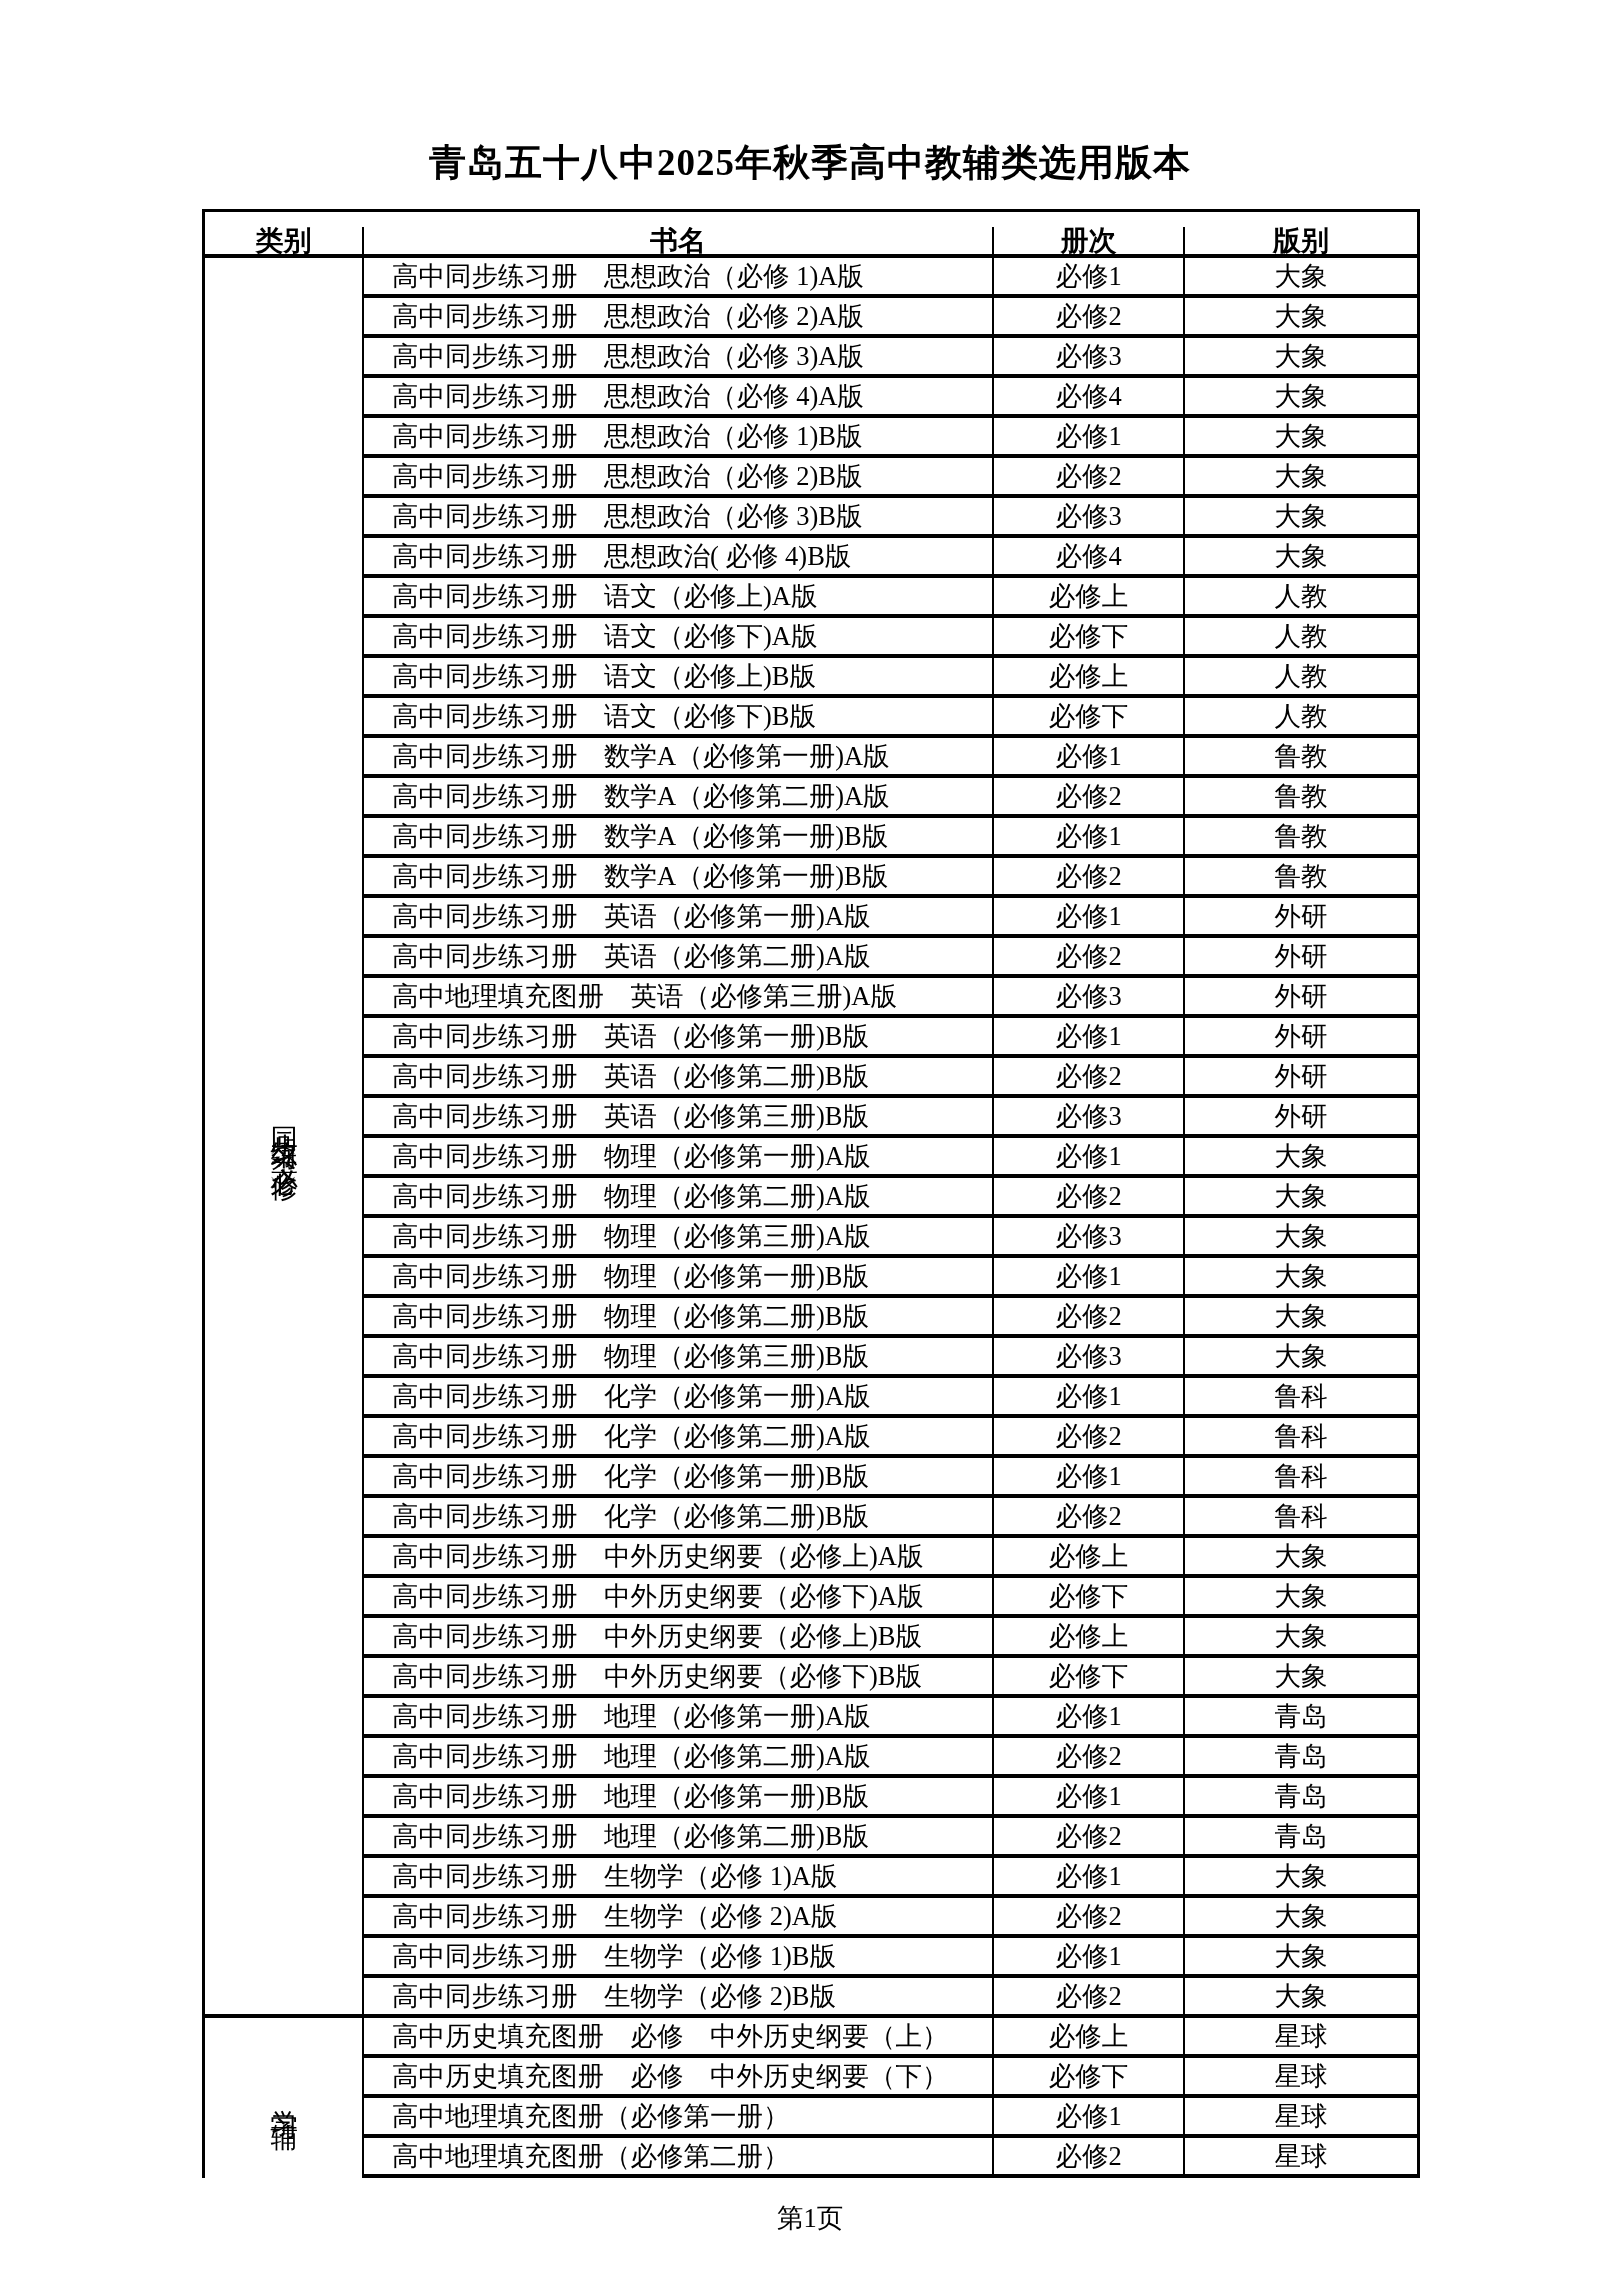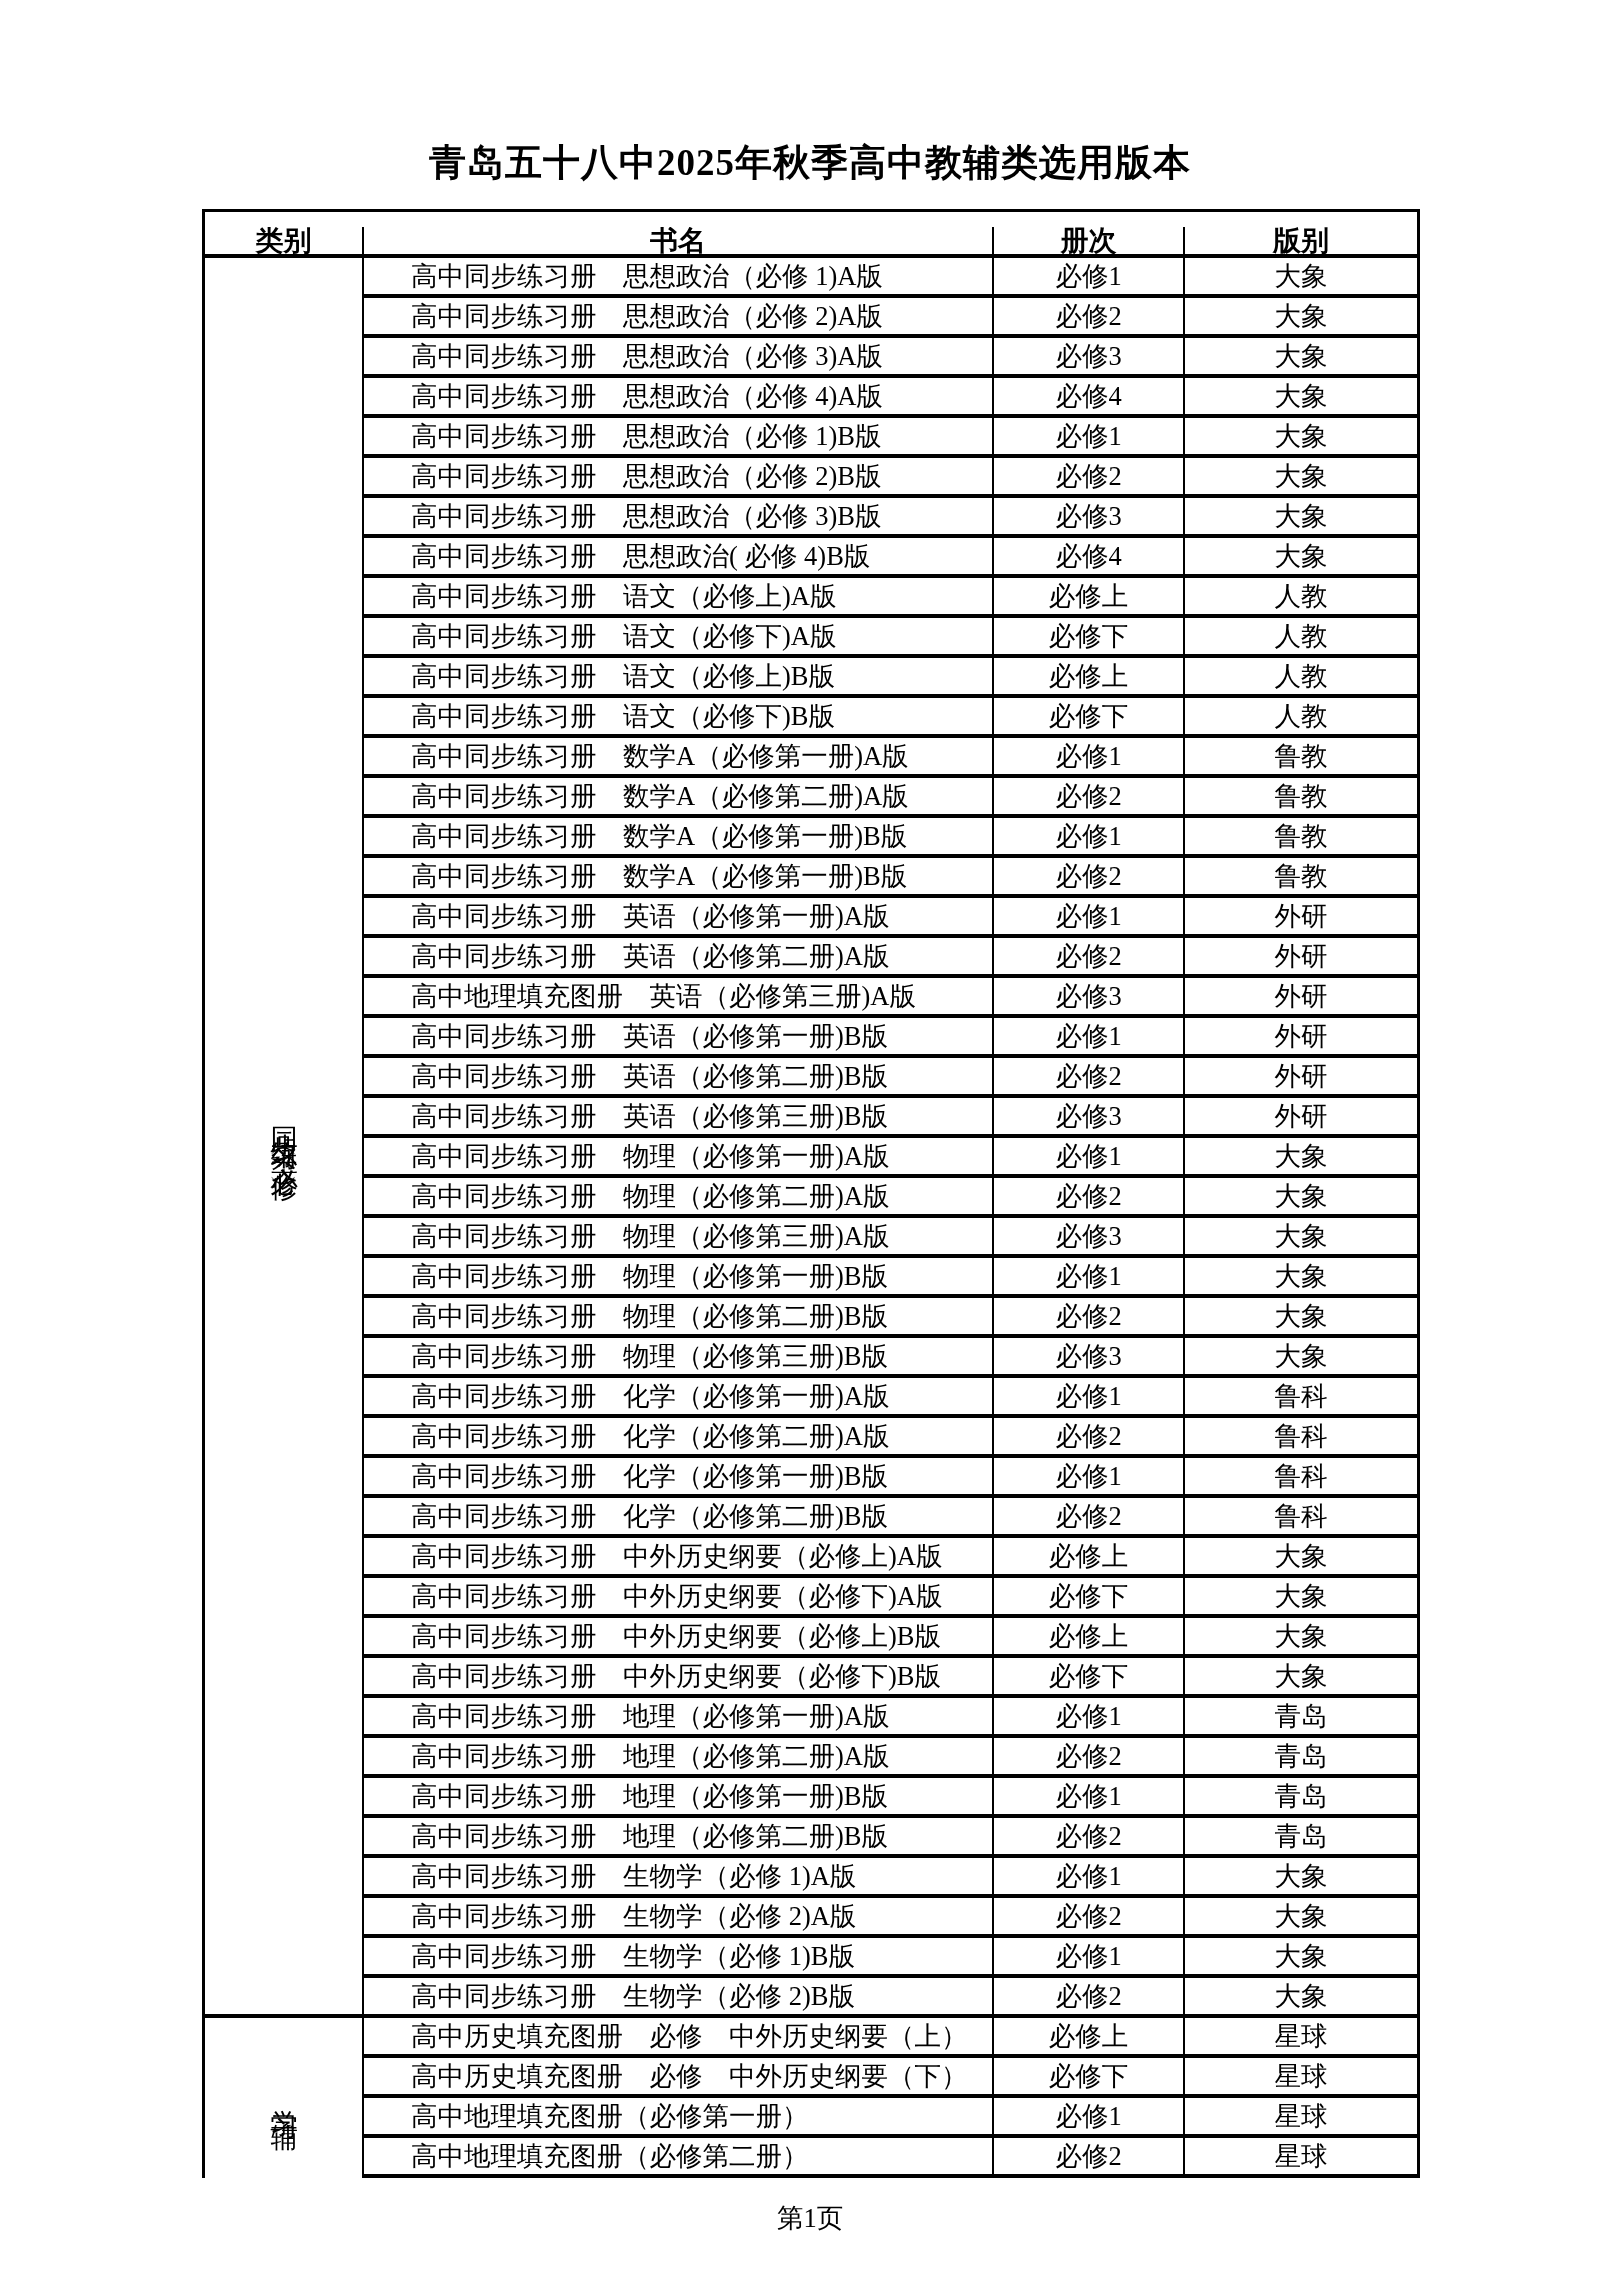--- a/index.html
+++ b/index.html
@@ -45,21 +45,21 @@
     overflow: hidden;
     white-space: nowrap;
   }
   .cell.lastcol { border-right: none; }
   .th {
     font-weight: bold;
     font-size: 28px;
     justify-content: center;
     margin-top: 15px;
   }
-  .book-cell { justify-content: flex-start; padding-left: 47px; }
+  .book-cell { justify-content: flex-start; padding-left: 28px; }
   .vol-cell, .ed-cell { justify-content: center; }
   .ed-cell { border-right: none; }
 
   .cat-cell {
     grid-column: 1;
     position: relative;
     justify-content: center;
     overflow: hidden;
   }
   .cat-cell .vtext {

